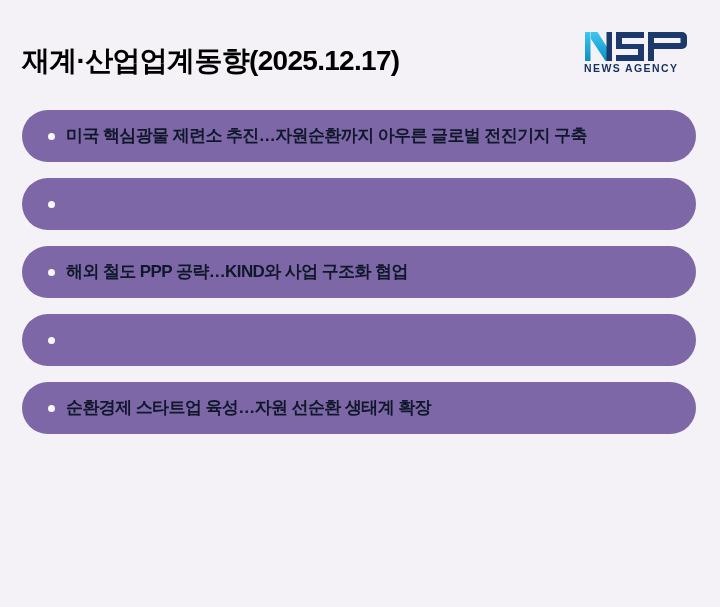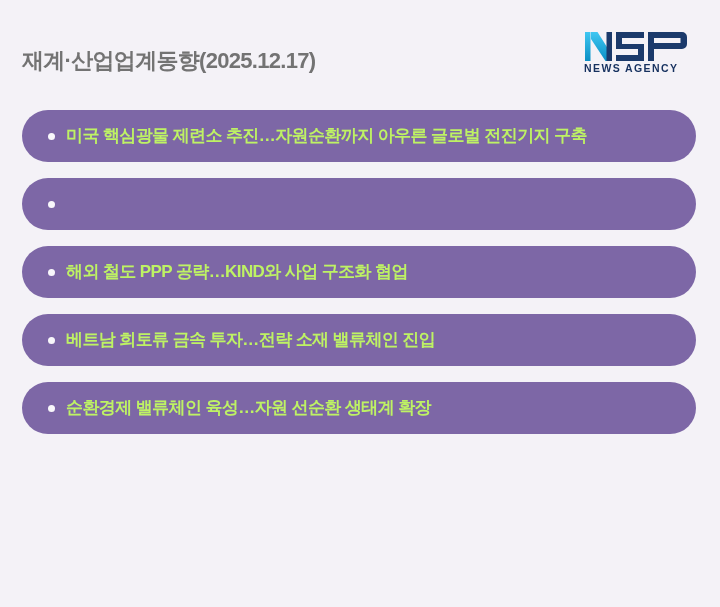--- a/index.html
+++ b/index.html
@@ -29,23 +29,23 @@
     left: 0;
     width: 720px;
     height: 100px;
     display: flex;
     align-items: center;
     justify-content: space-between;
     padding: 0 24px 0 22px;
     box-sizing: border-box;
   }
   .page-title {
-    font-size: 22px;
+    font-size: 28px;
     font-weight: bold;
-    color: #737373;
+    color: #000000;
     letter-spacing: -0.7px;
     white-space: nowrap;
     line-height: 1.1;
     margin-top: 23px;
   }
 
   
   .logo-block {
     display: flex;
     flex-direction: column;
@@ -94,21 +94,21 @@
     border-radius: 50%;
     background: #ffffff;
     flex: 0 0 auto;
     margin-right: 11px;
     margin-top: 1px;
     opacity: 0.95;
   }
   .pill-text {
     font-size: 17px;
     font-weight: bold;
-    color: #bef264;
+    color: #0f172a;
     letter-spacing: -0.6px;
     line-height: 1.2;
     white-space: nowrap;
   }
 </style>
 </head>
 <body>
 
 <div class="card">
 
@@ -148,23 +148,22 @@
       <span class="pill-bullet"></span>
     </div>
 
     <div class="headline-pill">
       <span class="pill-bullet"></span>
       <span class="pill-text">해외 철도 PPP 공략…KIND와 사업 구조화 협업</span>
     </div>
 
     <div class="headline-pill">
       <span class="pill-bullet"></span>
-      <span class="pill-text">베트남 희토류 금속 투자…전략 소재 밸류체인 진입</span>
     </div>
 
     <div class="headline-pill">
       <span class="pill-bullet"></span>
-      <span class="pill-text">순환경제 밸류체인 육성…자원 선순환 생태계 확장</span>
+      <span class="pill-text">순환경제 스타트업 육성…자원 선순환 생태계 확장</span>
     </div>
 
   </div>
 
 </div>
 
 </body></html>

